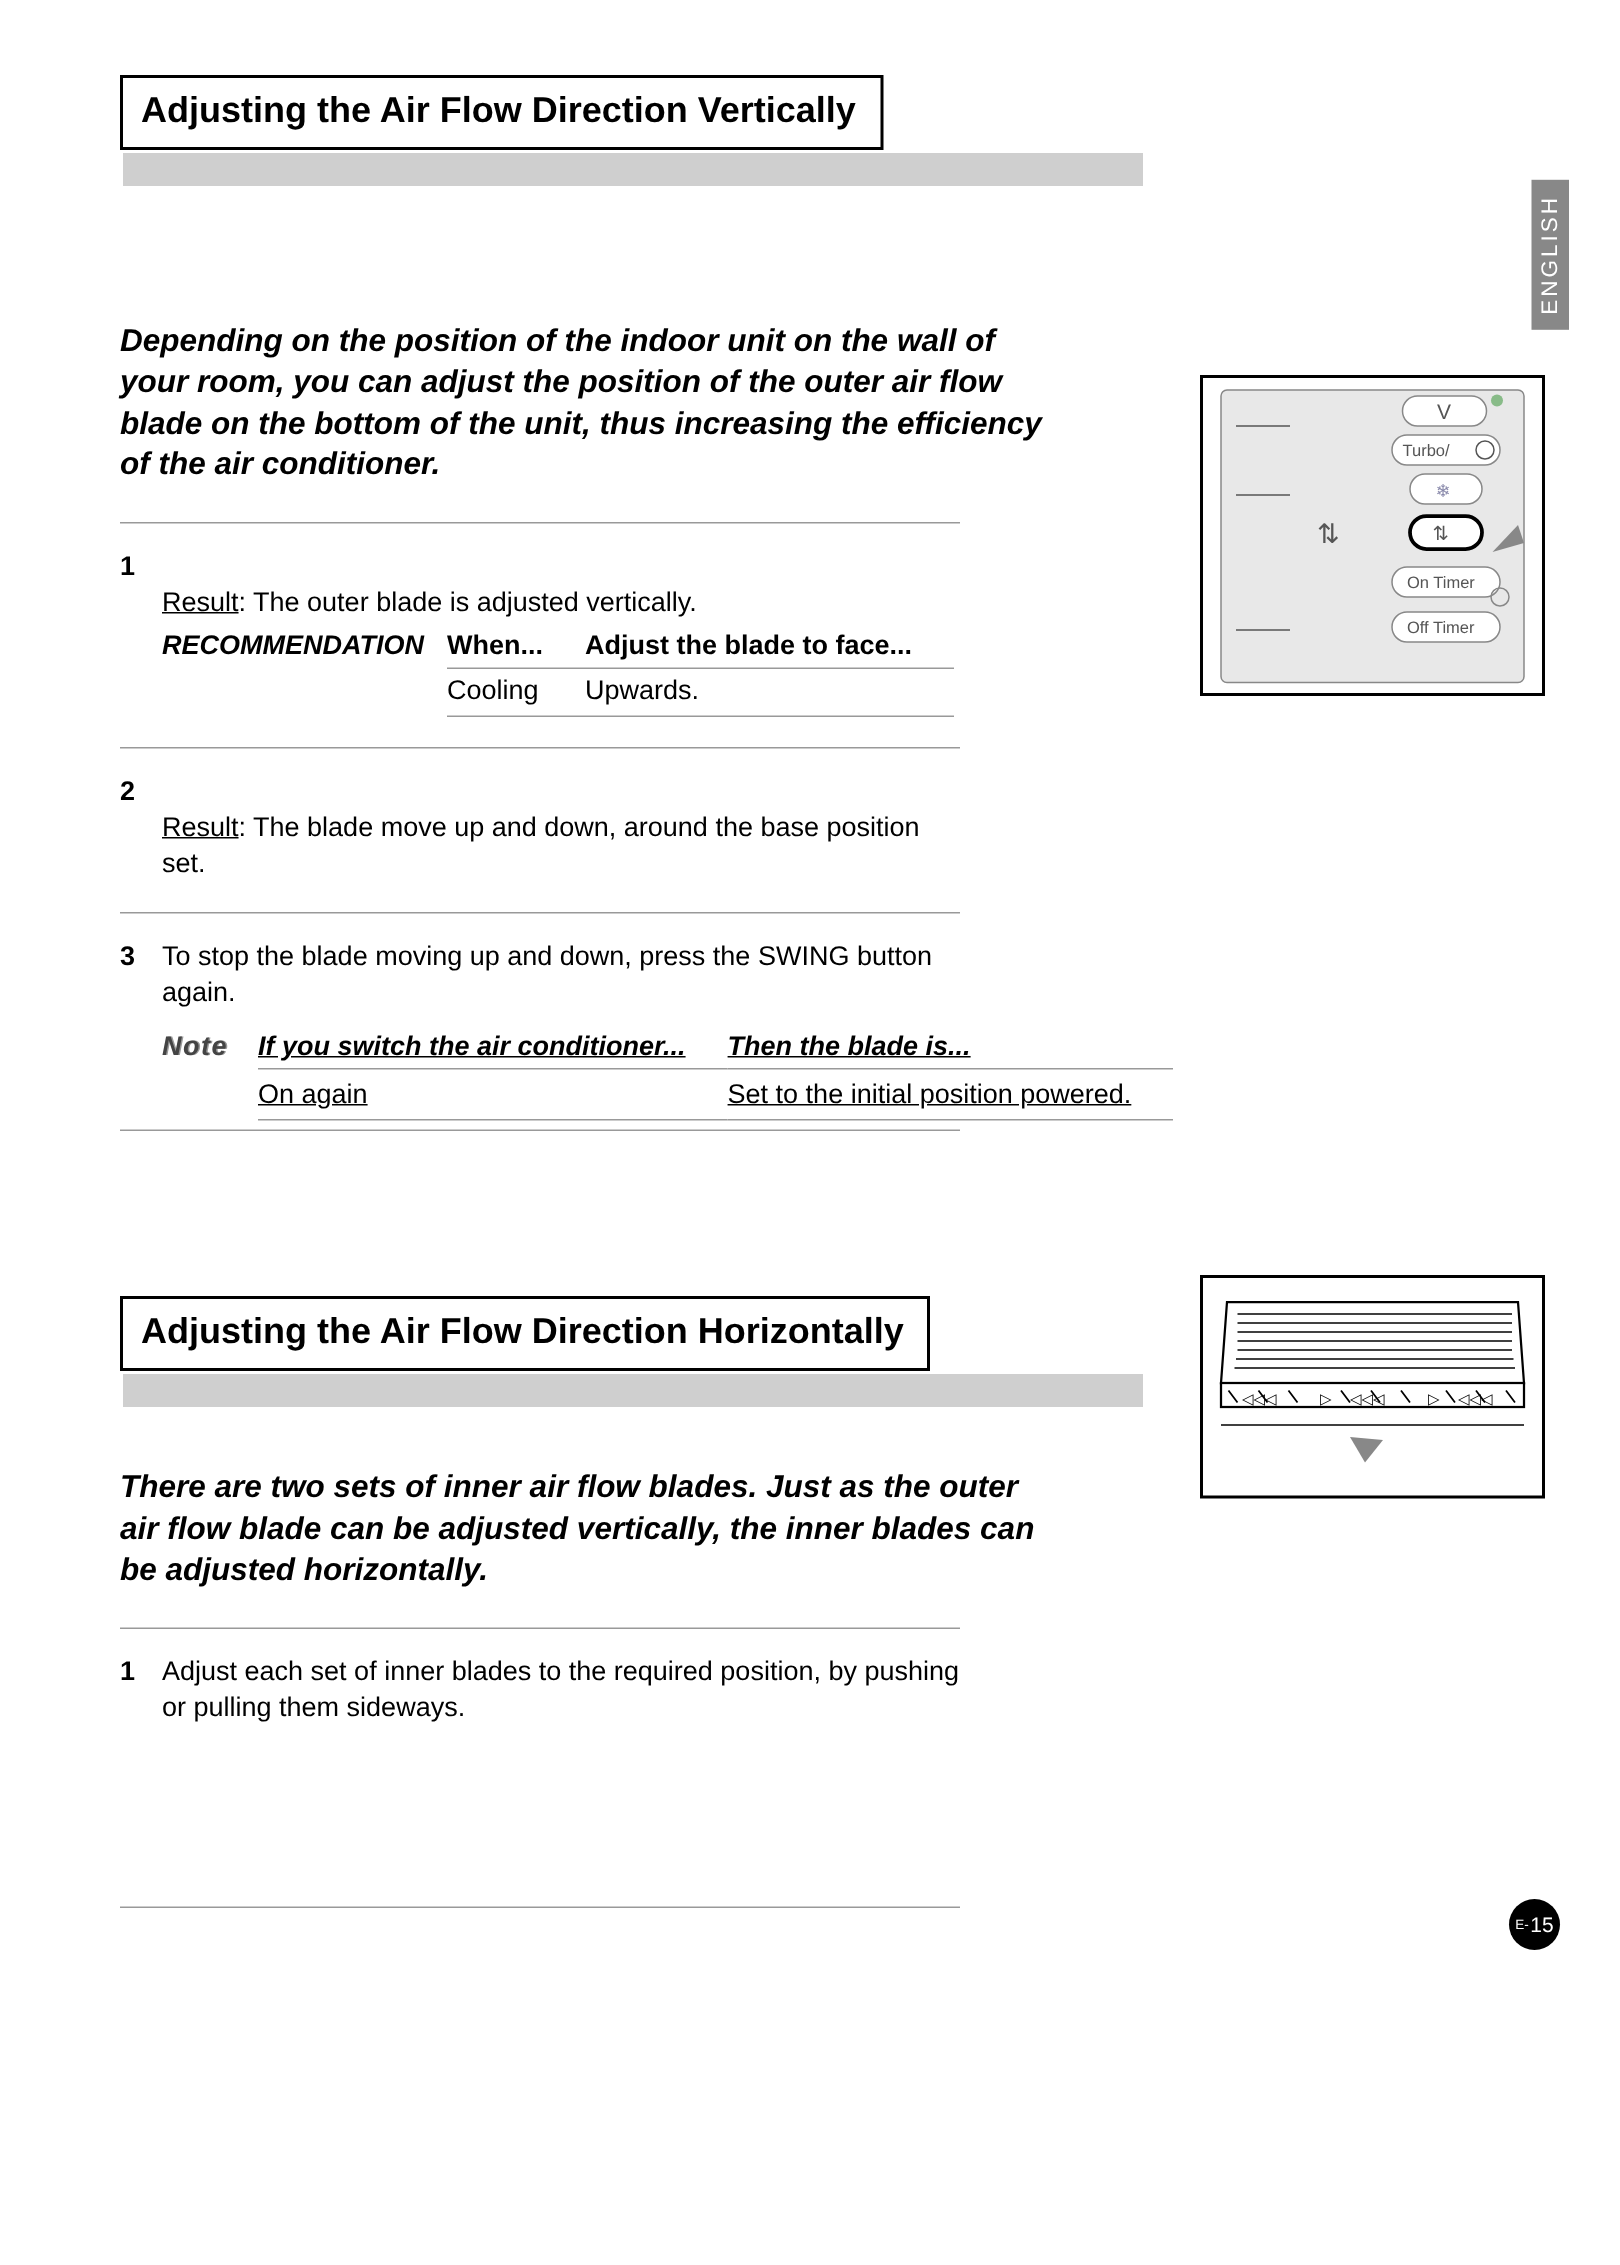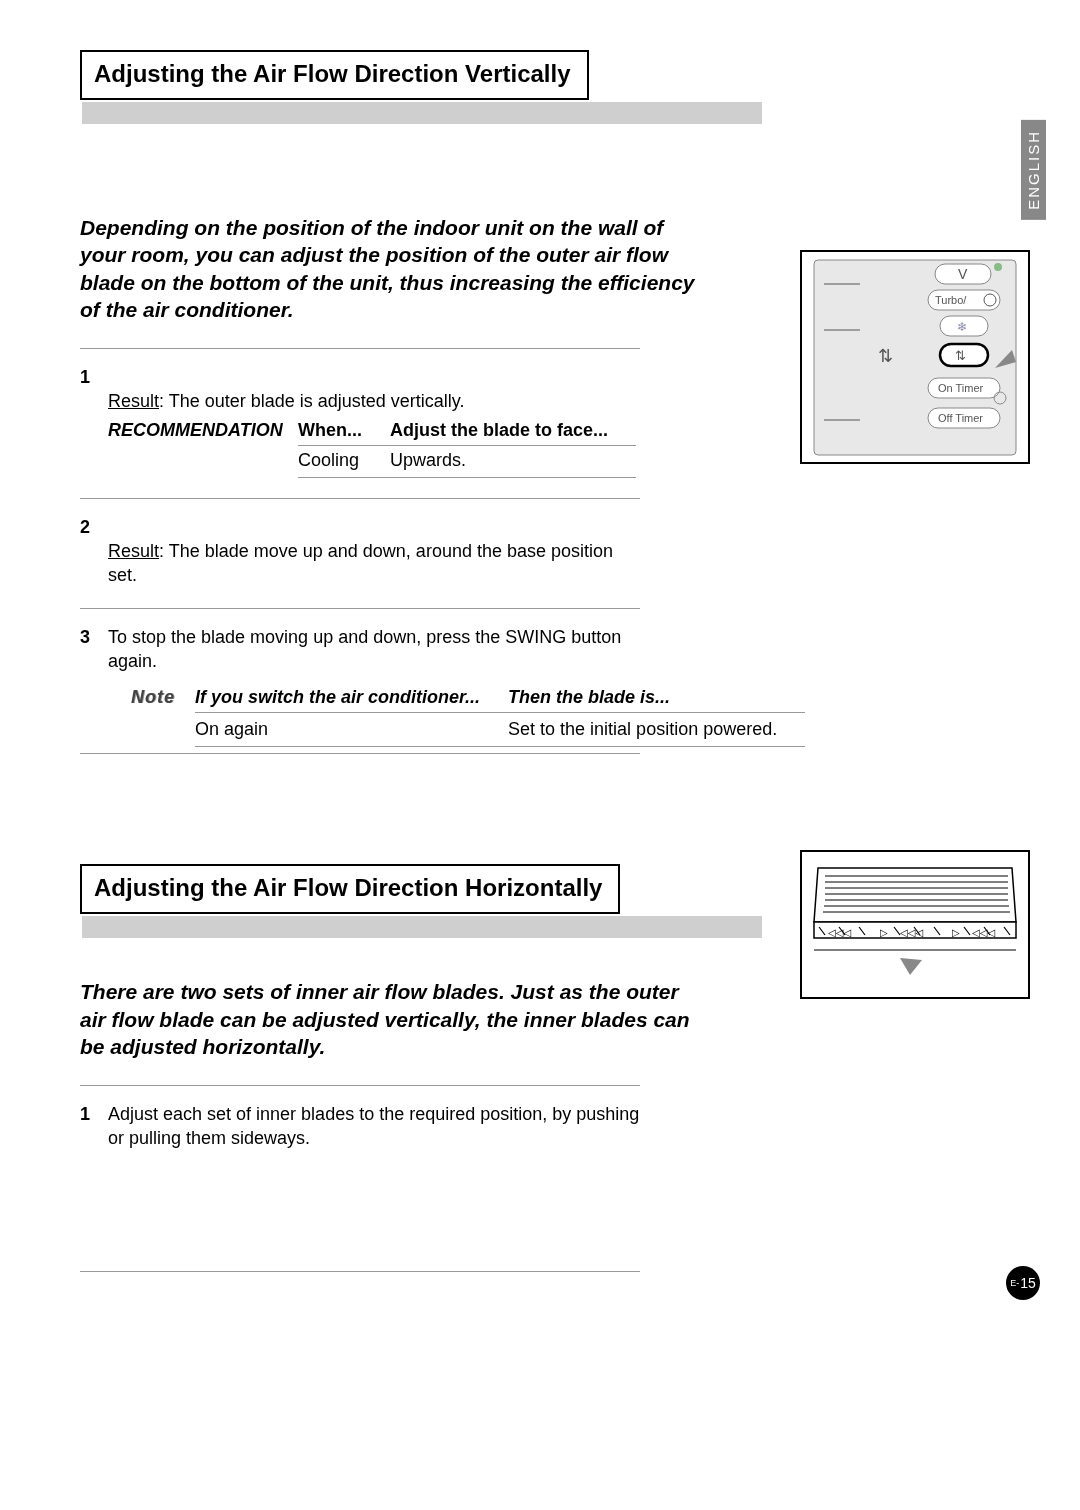--- a/index.html
+++ b/index.html
@@ -119,25 +119,25 @@
     margin-top: 14px;
     font-size: 18px;
   }
   .note-label {
     text-shadow: 1px 0 0 #999;
     letter-spacing: 1px;
     font-weight: bold;
     font-style: italic;
     width: 64px;
     color:#444;
-    margin-left:23px;
   }
   .note-table {
     border-collapse: collapse;
     font-size: 18px;
+    text-decoration: underline;
   }
   .note-table th {
     text-align: left;
     font-weight: bold;
     font-style: italic;
     padding: 0 28px 4px 0;
     border-bottom: 1px solid #999;
   }
   .note-table td {
     padding: 6px 28px 6px 0;

